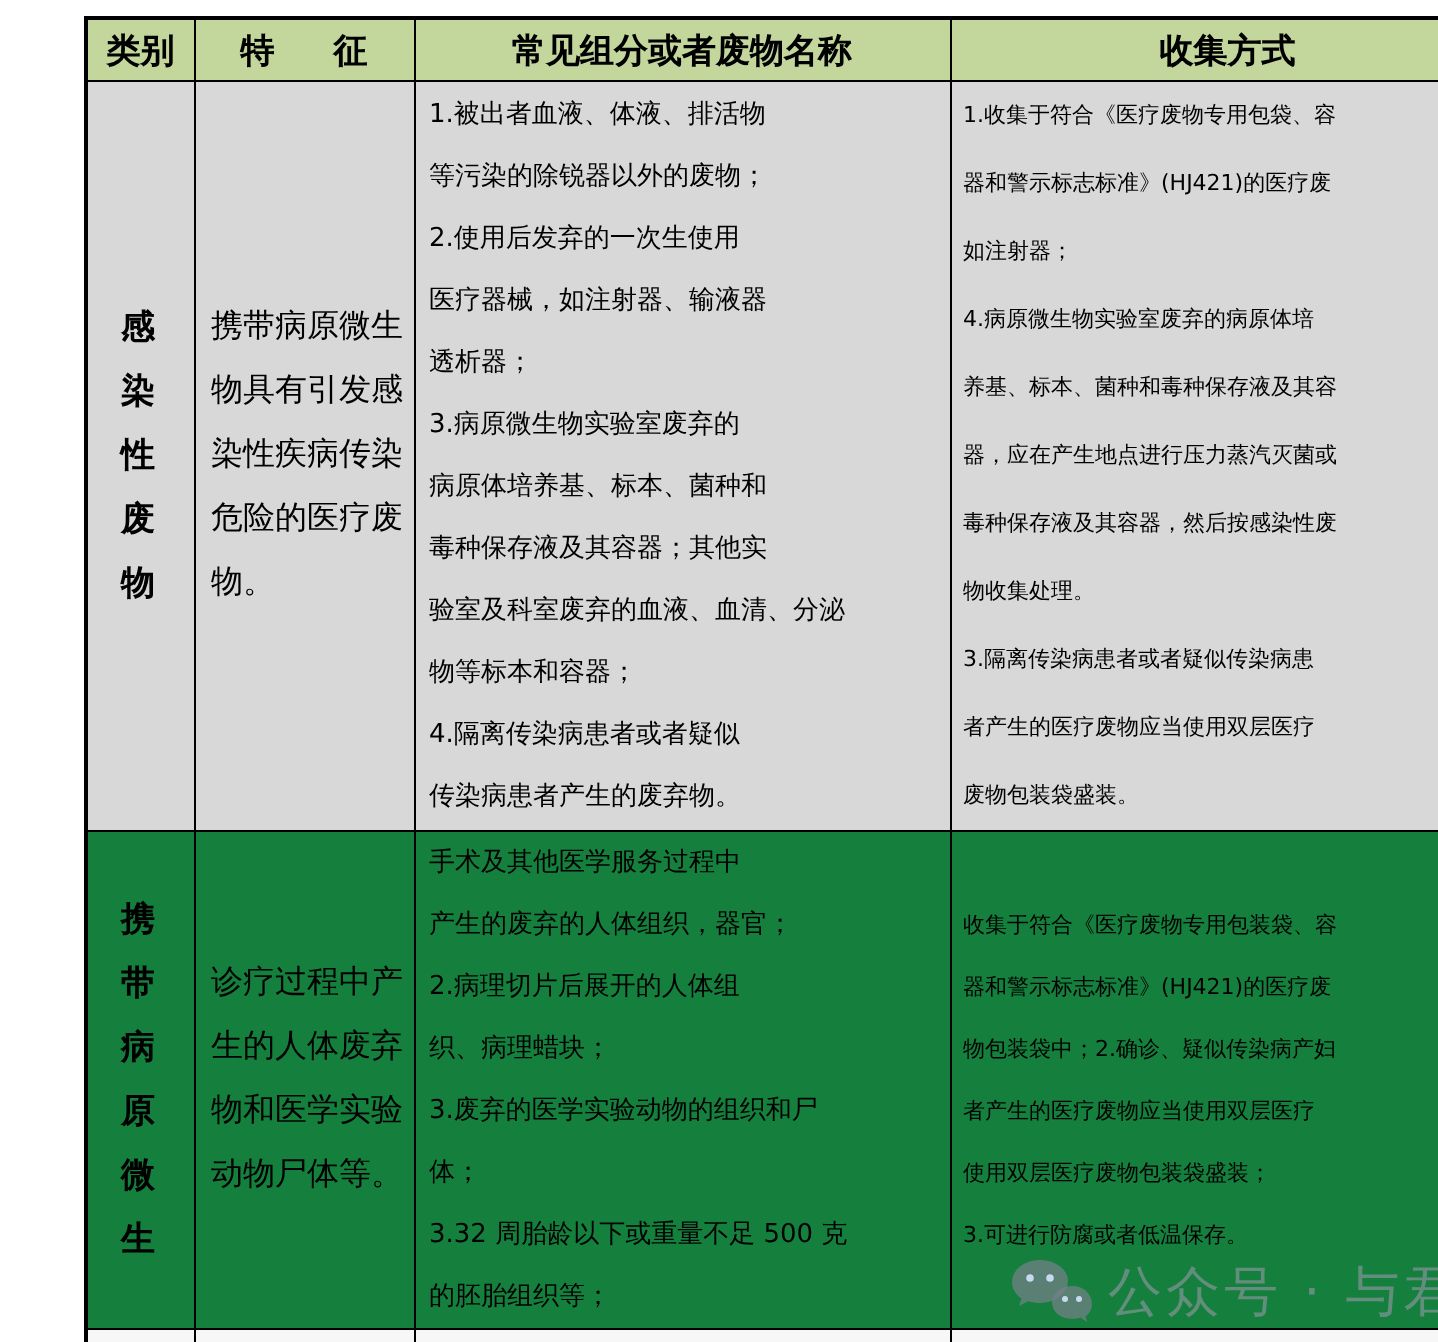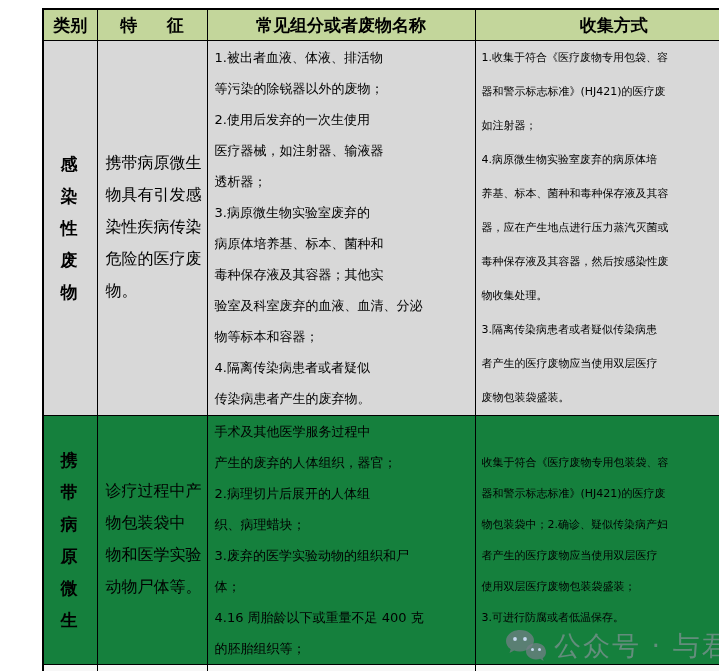--- a/index.html
+++ b/index.html
@@ -157,34 +157,34 @@
             </div>
         </td>
       </tr>
       <tr class="row-pathological">
         <td class="col-category">
           <div class="vert-cat">携带病原微生</div>
         </td>
         <td class="col-feature">
           <div class="lines">
               <div class="line">诊疗过程中产</div>
-              <div class="line">物包装袋中</div>
+              <div class="line">生的人体废弃</div>
               <div class="line">物和医学实验</div>
               <div class="line">动物尸体等。</div>
             </div>
         </td>
         <td class="col-components">
           <div class="lines">
               <div class="line">手术及其他医学服务过程中</div>
               <div class="line">产生的废弃的人体组织，器官；</div>
               <div class="line">2.病理切片后展开的人体组</div>
               <div class="line">织、病理蜡块；</div>
               <div class="line">3.废弃的医学实验动物的组织和尸</div>
               <div class="line">体；</div>
-              <div class="line">4.16 周胎龄以下或重量不足 400 克</div>
+              <div class="line">3.32 周胎龄以下或重量不足 500 克</div>
               <div class="line">的胚胎组织等；</div>
             </div>
         </td>
         <td class="col-collection">
           <div class="lines">
               <div class="line">收集于符合《医疗废物专用包装袋、容</div>
               <div class="line">器和警示标志标准》(HJ421)的医疗废</div>
               <div class="line">物包装袋中；2.确诊、疑似传染病产妇</div>
               <div class="line">者产生的医疗废物应当使用双层医疗</div>
               <div class="line">使用双层医疗废物包装袋盛装；</div>

